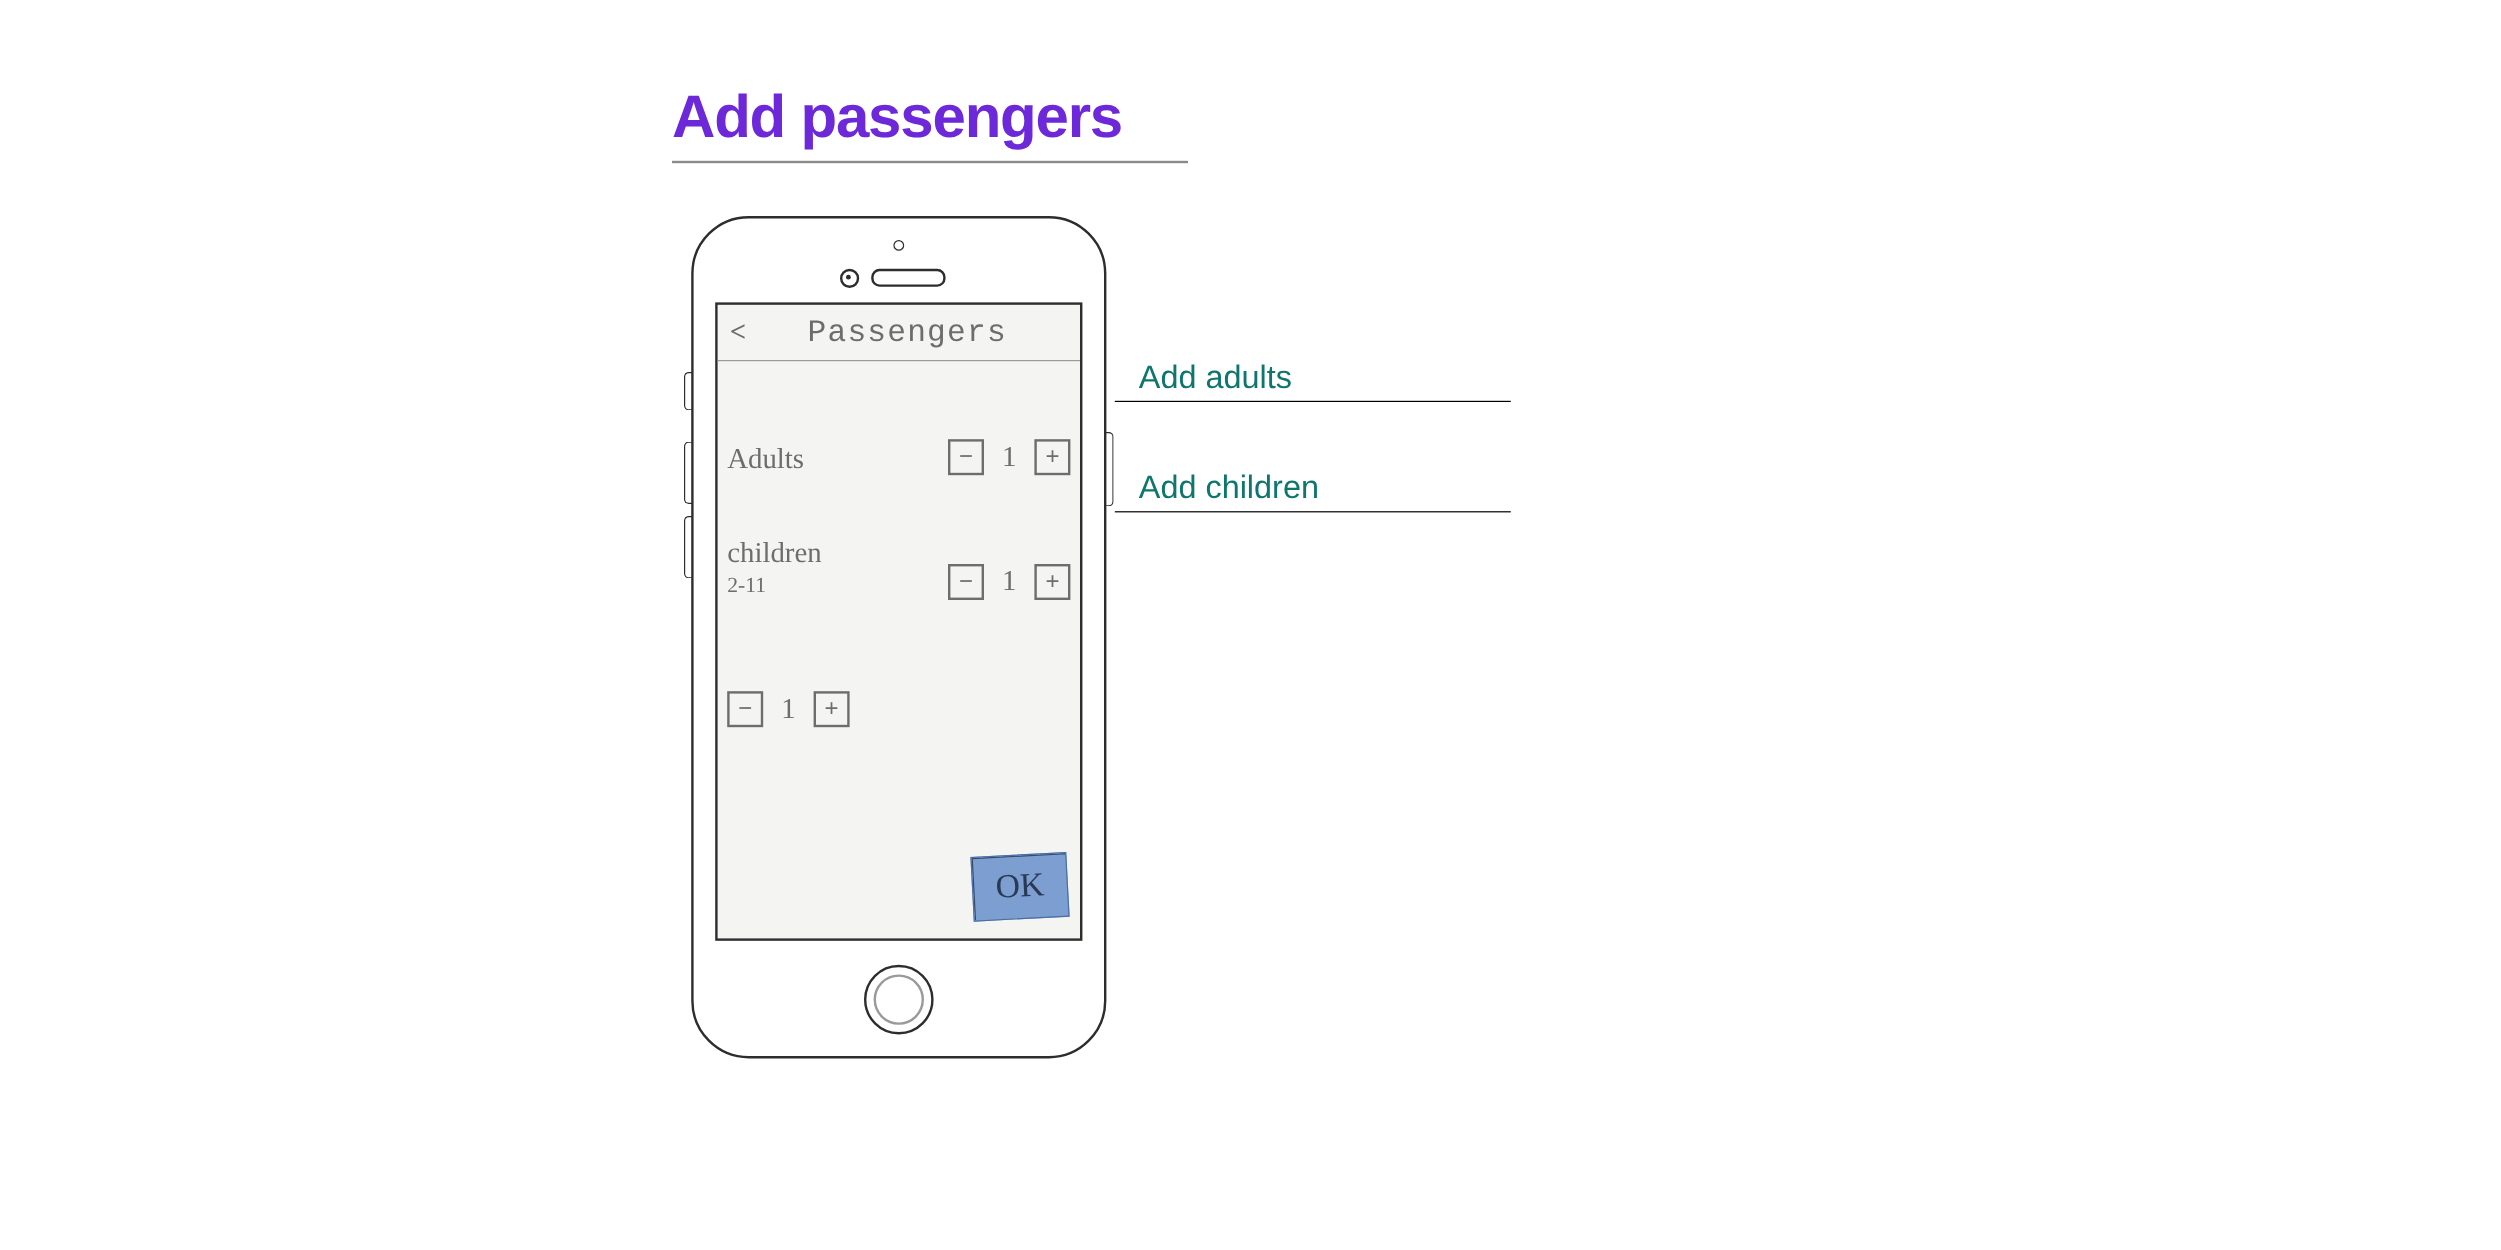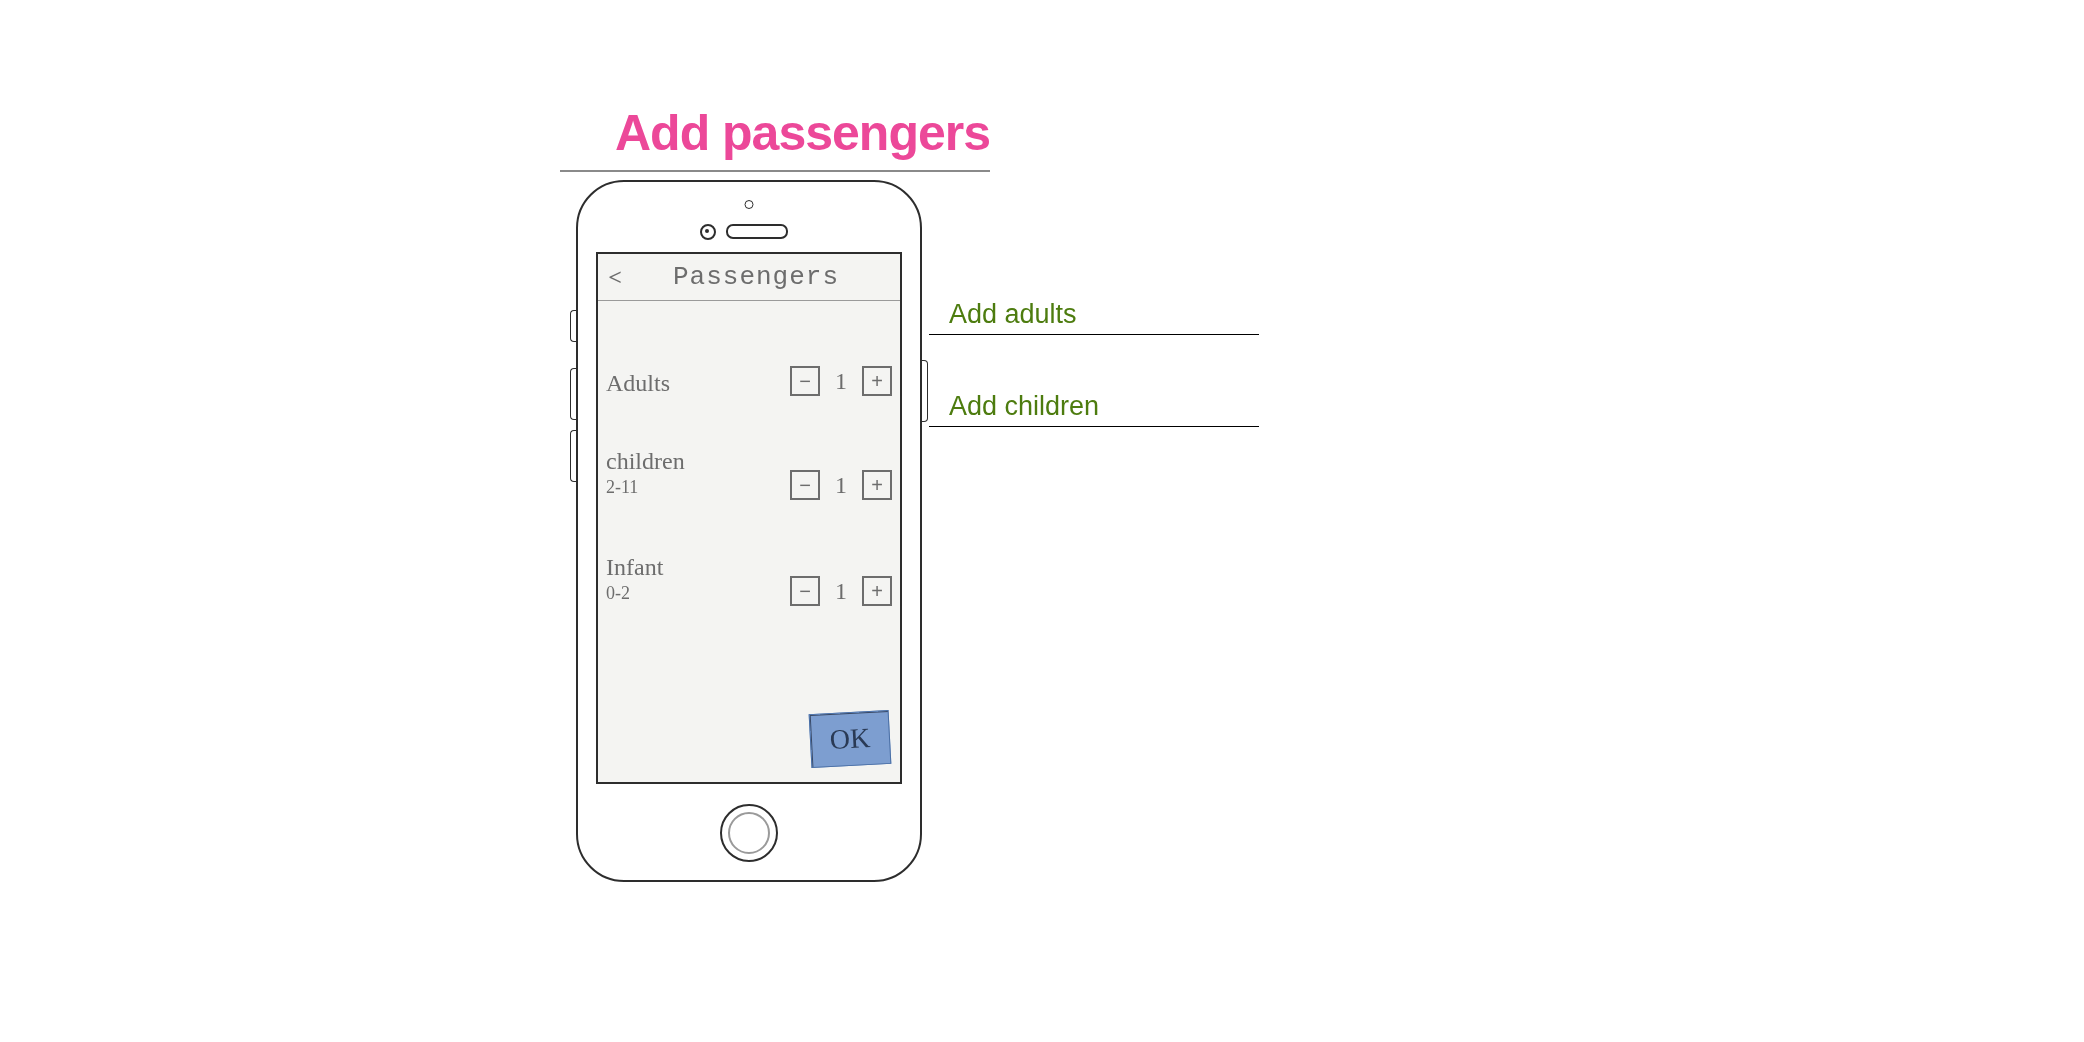--- a/index.html
+++ b/index.html
@@ -1,25 +1,24 @@
 <!DOCTYPE html>
 <html><head>
 <meta charset="utf-8">
 <style>
   html,body{margin:0;padding:0;background:#fff;font-family:"Segoe UI",Arial,sans-serif;}
   .stage{position:relative;width:2084px;height:1042px;}
 
   
   .heading{
     position:absolute;left:560px;top:68px;width:430px;
-    text-align:right;font-size:50px;font-weight:600;
-    color:#ec4899;letter-spacing:-1px;
+    text-align:left;font-size:50px;font-weight:600;
+    color:#6d28d9;letter-spacing:-1px;
     border-bottom:2px solid #8a8a8a;padding-bottom:8px;
     font-family:"Century Gothic","Segoe UI",Arial,sans-serif;
-    margin-top:36px;
   }
 
   
   .phone{
     position:absolute;left:576px;top:180px;width:346px;height:702px;
     border:2px solid #2d2d2d;border-radius:48px;background:#fff;
     box-sizing:border-box;
   }
   .phone::before{ 
     content:"";position:absolute;left:50%;top:18px;width:7px;height:7px;
@@ -79,21 +78,21 @@
     transform:rotate(-3deg);
     display:flex;align-items:center;justify-content:center;
     font-family:"Segoe Script",cursive;font-size:28px;color:#2a3a55;
     box-shadow:1px 1px 0 #3a4a66 inset;
   }
 
   
   .callout{
     position:absolute;left:929px;width:310px;
     border-bottom:1.5px solid #000;padding:0 0 4px 20px;
-    font-size:27px;color:#4d7c0f;
+    font-size:27px;color:#0f766e;
   }
   .c1{top:299px;}
   .c2{top:391px;}
   .c3{top:503px;}
 </style>
 </head>
 <body>
 
 <div class="stage">
 
@@ -133,24 +132,20 @@
           <span class="sub">2-11</span>
         </div>
         <div class="stepper">
           <div class="sq">−</div>
           <div class="val">1</div>
           <div class="sq">+</div>
         </div>
       </div>
 
       <div class="row row3 sketch">
-        <div class="lbl">
-          <span>Infant</span>
-          <span class="sub">0-2</span>
-        </div>
         <div class="stepper">
           <div class="sq">−</div>
           <div class="val">1</div>
           <div class="sq">+</div>
         </div>
       </div>
 
       <div class="ok">OK</div>
 
     </div>

